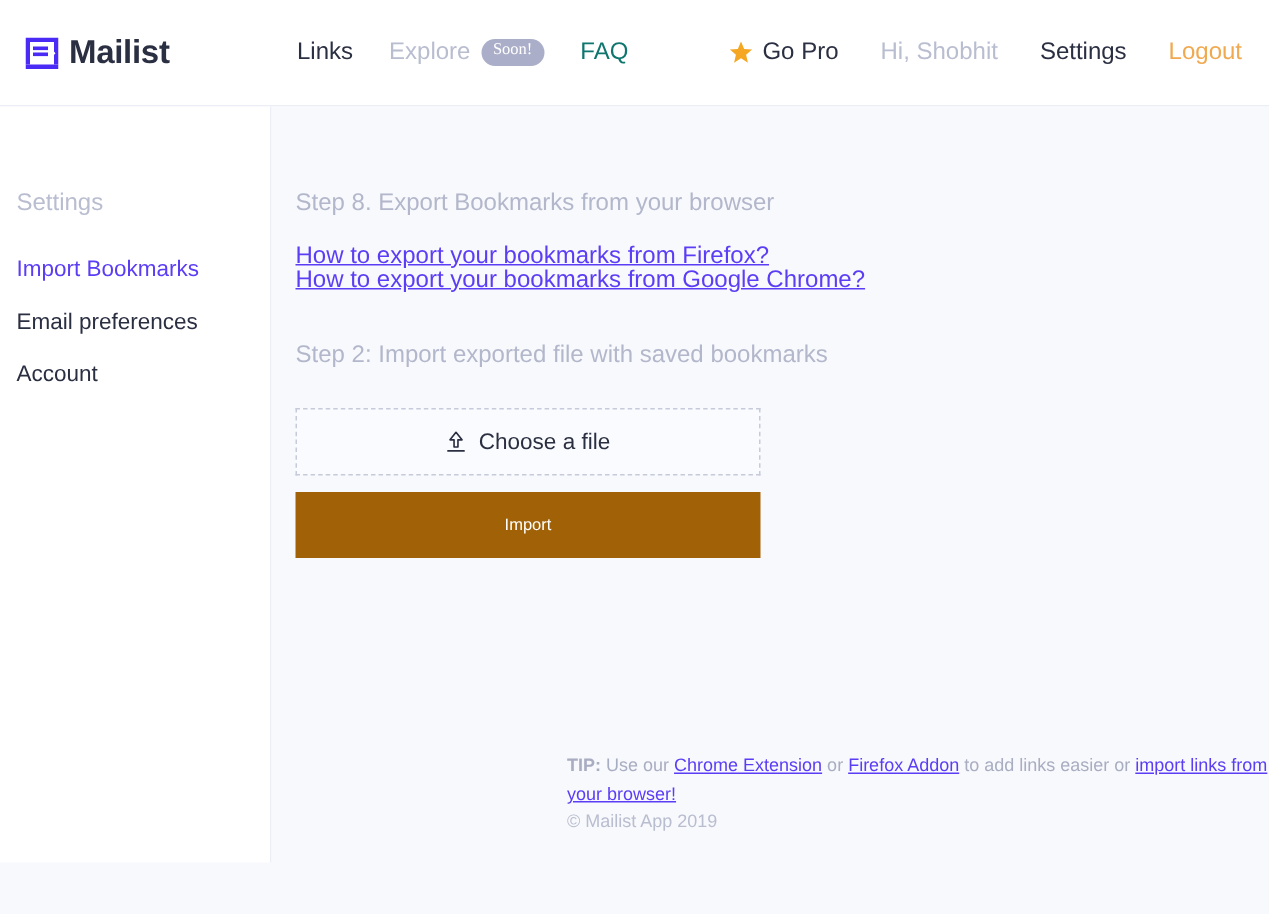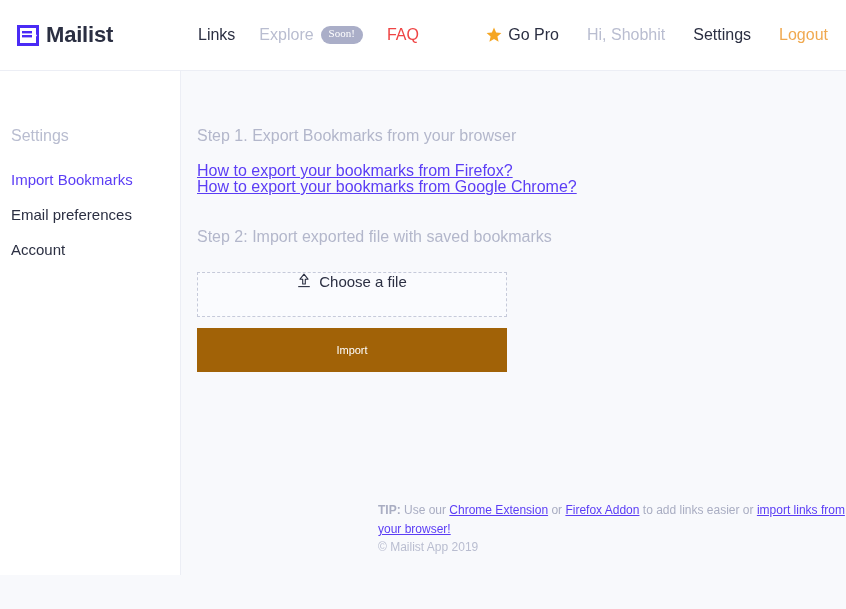--- a/index.html
+++ b/index.html
@@ -64,21 +64,21 @@
     margin-left: 21px;
   }
   .nav-link {
     font-size: 16px;
     color: #2b2f42;
     text-decoration: none;
     white-space: nowrap;
     cursor: pointer;
   }
   .nav-link.muted { color: #b9bdd0; }
-  .nav-link.purple { color: #ef4444; }
+  .nav-link.purple { color: #0f766e; }
   .nav-link.orange { color: #f0a950; }
   .explore-wrap {
     display: flex;
     gap: 7px;
   }
   .badge-soon {
     background: #aaaec8;
     color: #ffffff;
     font-size: 11px;
     border-radius: 9px;
@@ -162,21 +162,21 @@
   .howto-link:last-of-type { margin-bottom: 0; }
   .link-row { line-height: 1; }
 
   .filebox {
     width: 310px;
     height: 45px;
     border: 1px dashed #c6cada;
     background: #fafbfe;
     box-sizing: border-box;
     display: flex;
-    align-items: flex-start;
+    align-items: center;
     justify-content: center;
     gap: 8px;
     cursor: pointer;
     margin-bottom: 11px;
   }
   .filebox-label {
     font-size: 15px;
     color: #2b2f42;
   }
   .upload-icon {
@@ -277,21 +277,21 @@
 
     <div class="sidebar">
       <div class="sidebar-heading">Settings</div>
       <a class="sidebar-item active">Import Bookmarks</a>
       <a class="sidebar-item">Email preferences</a>
       <a class="sidebar-item">Account</a>
     </div>
 
     <div class="main">
 
-      <h2 class="step-title">Step 1. Export Bookmarks from your browser</h2>
+      <h2 class="step-title">Step 8. Export Bookmarks from your browser</h2>
 
       <div class="link-row">
         <a class="howto-link">How to export your bookmarks from Firefox?</a>
       </div>
       <div class="link-row">
         <a class="howto-link">How to export your bookmarks from Google Chrome?</a>
       </div>
 
       <h2 class="step-title second">Step 2: Import exported file with saved bookmarks</h2>
 

